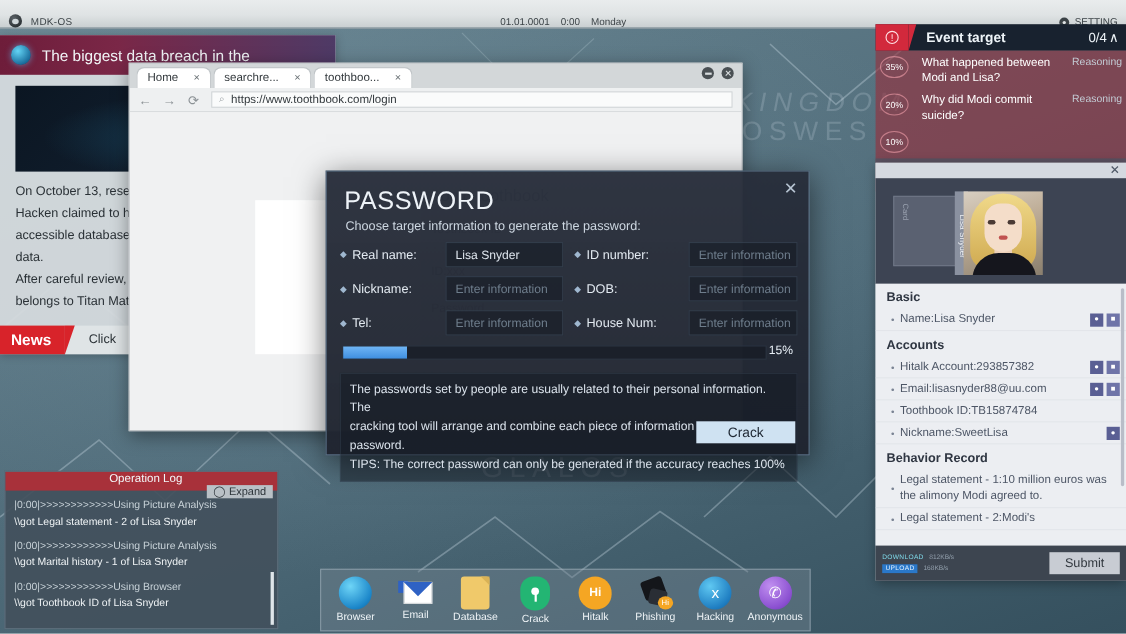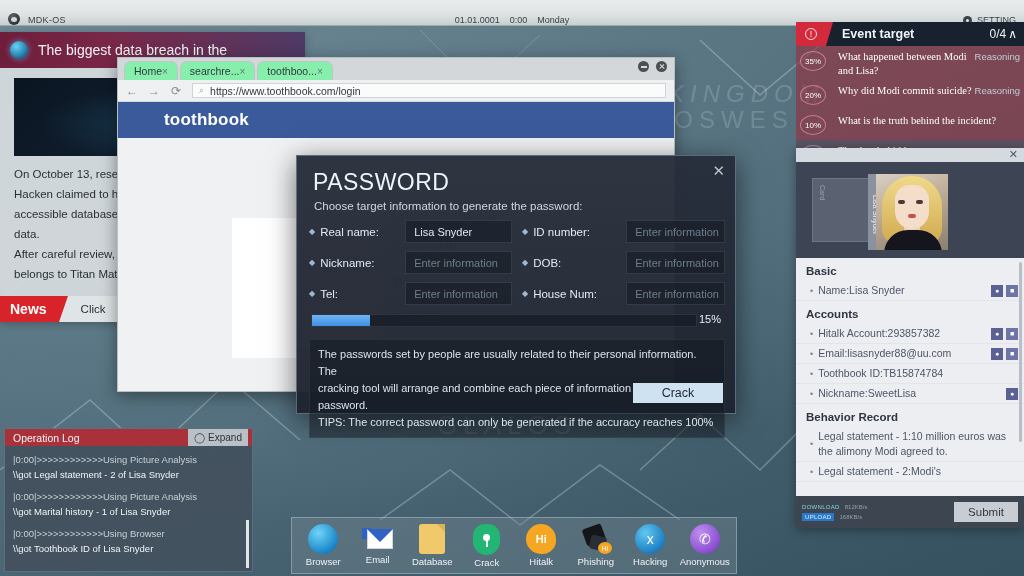--- a/index.html
+++ b/index.html
@@ -86,22 +86,22 @@
 
   
   .browser {
     position:absolute; left:117px; top:57px; width:558px; height:335px;
     background:#f0f1f2; box-shadow: 0 4px 16px rgba(0,0,0,.4);
     border:1px solid #b9bec1;
   }
   .b-tabsrow { height:22px; background:#d3d7d9; display:flex; align-items:flex-end;
      position:relative; padding-left:6px; }
   .b-tab {
-    height:19px; display:flex; align-items:center; padding: 0 9px;
-    font-size: 10.5px; color:#33393d; background:#86efac;
+    height:19px; display:flex; align-items:center; gap:14px; padding: 0 9px;
+    font-size: 10.5px; color:#33393d; background:#ffffff;
     border-top-left-radius:7px; border-top-right-radius:7px;
     border:1px solid #c0c5c8; border-bottom:none; margin-right:2px;
   }
   .b-tab .x { font-size:10px; color:#6b7276; }
   .b-winbtns { position:absolute; right:7px; top:3px; display:flex; gap:7px; }
   .b-winbtn { width:11px;height:11px;border-radius:50%;background:#4a5054; position:relative;}
   .b-winbtn i { position:absolute; left:2.5px; top:5px; width:6px;height:1.5px;background:#d8dcde;}
   .b-winbtn.cl::before,.b-winbtn.cl::after{ content:""; position:absolute; left:2.5px; top:5px;
     width:6px;height:1.4px;background:#d8dcde; }
   .b-winbtn.cl::before{ transform: rotate(45deg); }
@@ -187,21 +187,21 @@
   .evt-count { margin-left:auto; margin-right:7px; color:#eef4f8; font-size:12px; display:flex; gap:2px; }
   .evt-list { background: rgba(150,46,60,0.62); }
   .evt-row { display:flex; align-items:flex-start; min-height:30px; padding: 2px 0; }
   .evt-row.dim { background: rgba(74,88,104,0.66); }
   .evt-pct {
     width:26px; height:20px; margin: 3px 12px 0 4px; flex:none;
     border:1.3px solid rgba(255,170,180,0.55); border-radius:50%;
     color:#fff; font-size:8px; display:flex; align-items:center; justify-content:center;
   }
   .evt-row.dim .evt-pct { border-color: rgba(205,215,225,0.5); }
-  .evt-txt { flex:1; color:#fff; font-size:10.5px; line-height:14px; padding-top:2px;font-family:Liberation Serif, serif; }
+  .evt-txt { flex:1; color:#fff; font-size:10.5px; line-height:14px; padding-top:2px; }
   .evt-tag { color:#c3ccd5; font-size:9.5px; padding: 3px 4px 0 2px; white-space:nowrap; }
 
   
   .dossier {
     position:absolute; left:796px; top:148px; width:228px; height:380px;
     background:#e8eaef; box-shadow:0 2px 10px rgba(0,0,0,.35);
   }
   .dos-bar { height:14px; background:#d5d9e0; position:relative; }
   .dos-bar .x { position:absolute; right:6px; top:0px; font-size:11px; color:#4e5866; cursor:pointer;}
   .dos-photo {
@@ -258,21 +258,21 @@
   .dos-submit {
     margin-left:auto; width:64px; height:20px; background:#c8ccd3; color:#32383f;
     font-size:11.5px; display:flex; align-items:center; justify-content:center; cursor:pointer;
   }
 
   
   .oplog {
     position:absolute; left:4px; top:428px; width:249px; height:144px;
     background: rgba(66,80,92,0.92); border:1px solid rgba(120,140,155,.5);
   }
-  .oplog-head { height:17px; background:#a8313a; display:flex; align-items:center; }
+  .oplog-head { height:17px; background:#a8313a; display:flex; align-items:center;flex-direction:column; }
   .oplog-title { color:#f3f6f8; font-size:10.5px; padding-left:8px; }
   .oplog-exp {
     margin-left:auto; margin-right:4px; display:flex; align-items:center; gap:3px;
     background:#b9c0c6; color:#2d343a; font-size:10px; height:17px; padding: 0 6px; cursor:pointer;
   }
   .oplog-body { padding: 6px 8px; font-size:9.5px; color:#e4eaee; line-height:15px; position:relative;}
   .oplog-l1 { color:#c8d2d8; }
   .oplog-l2 { color:#f0f4f6; }
   .oplog-gap { height:7px; }
   .oplog-sb { position:absolute; right:3px; top:74px; width:3px; height:48px; background:#dfe5e9; }
@@ -391,23 +391,20 @@
   </div>
   <div class="b-navrow">
     <span class="b-nav-ico">←</span>
     <span class="b-nav-ico">→</span>
     <span class="b-nav-ico">⟳</span>
     <div class="b-url">
       <span class="mag">⌕</span>
       <span>https://www.toothbook.com/login</span>
     </div>
   </div>
-  <div class="b-brandbar">
-    <span>toothbook</span>
-  </div>
   <div class="b-content">
     <div class="login-card"></div>
     <div class="login-ghost">
       <div style="font-size:15px;color:#98a1a8;">Login toothbook</div>
       <div style="margin-top:16px;">Toothbook ID</div>
       <div style="margin-top:26px;">ID:xxx</div>
       <div style="margin-top:22px;">Password</div>
     </div>
   </div>
 </div>
@@ -481,21 +478,20 @@
       <div class="evt-txt">What happened between Modi and Lisa?</div>
       <div class="evt-tag">Reasoning</div>
     </div>
     <div class="evt-row">
       <div class="evt-pct">20%</div>
       <div class="evt-txt">Why did Modi commit suicide?</div>
       <div class="evt-tag">Reasoning</div>
     </div>
     <div class="evt-row">
       <div class="evt-pct">10%</div>
-      <div class="evt-txt">What is the truth behind the incident?</div>
       <div class="evt-tag"></div>
     </div>
     <div class="evt-row dim">
       <div class="evt-pct">0%</div>
       <div class="evt-txt">The deeply hidden secrets.</div>
       <div class="evt-tag"></div>
     </div>
   </div>
 </div>
 

